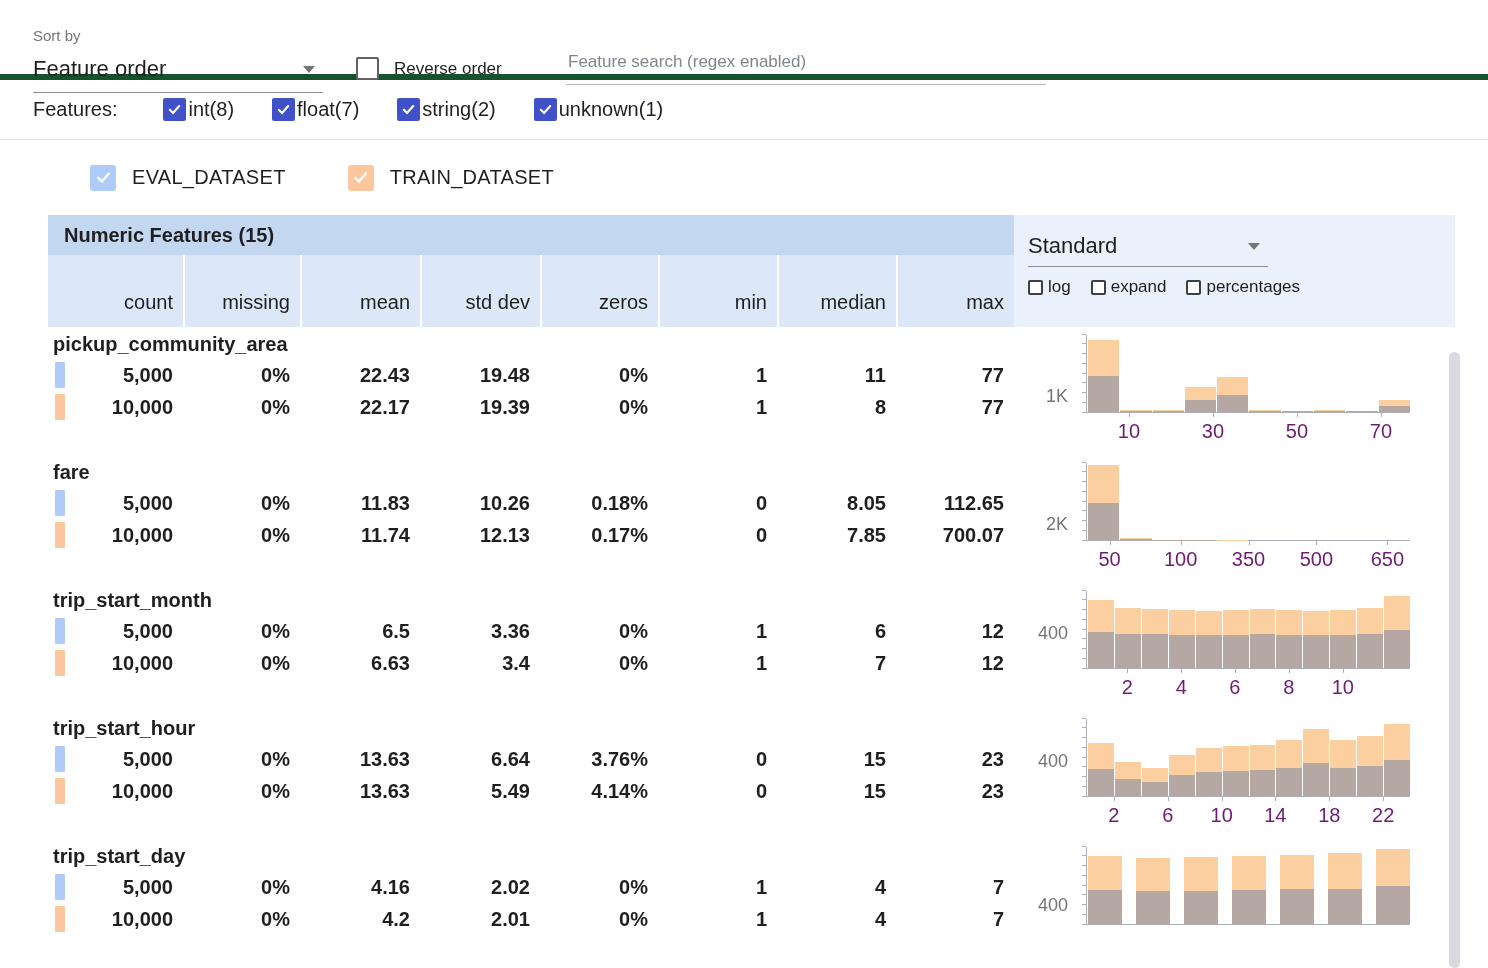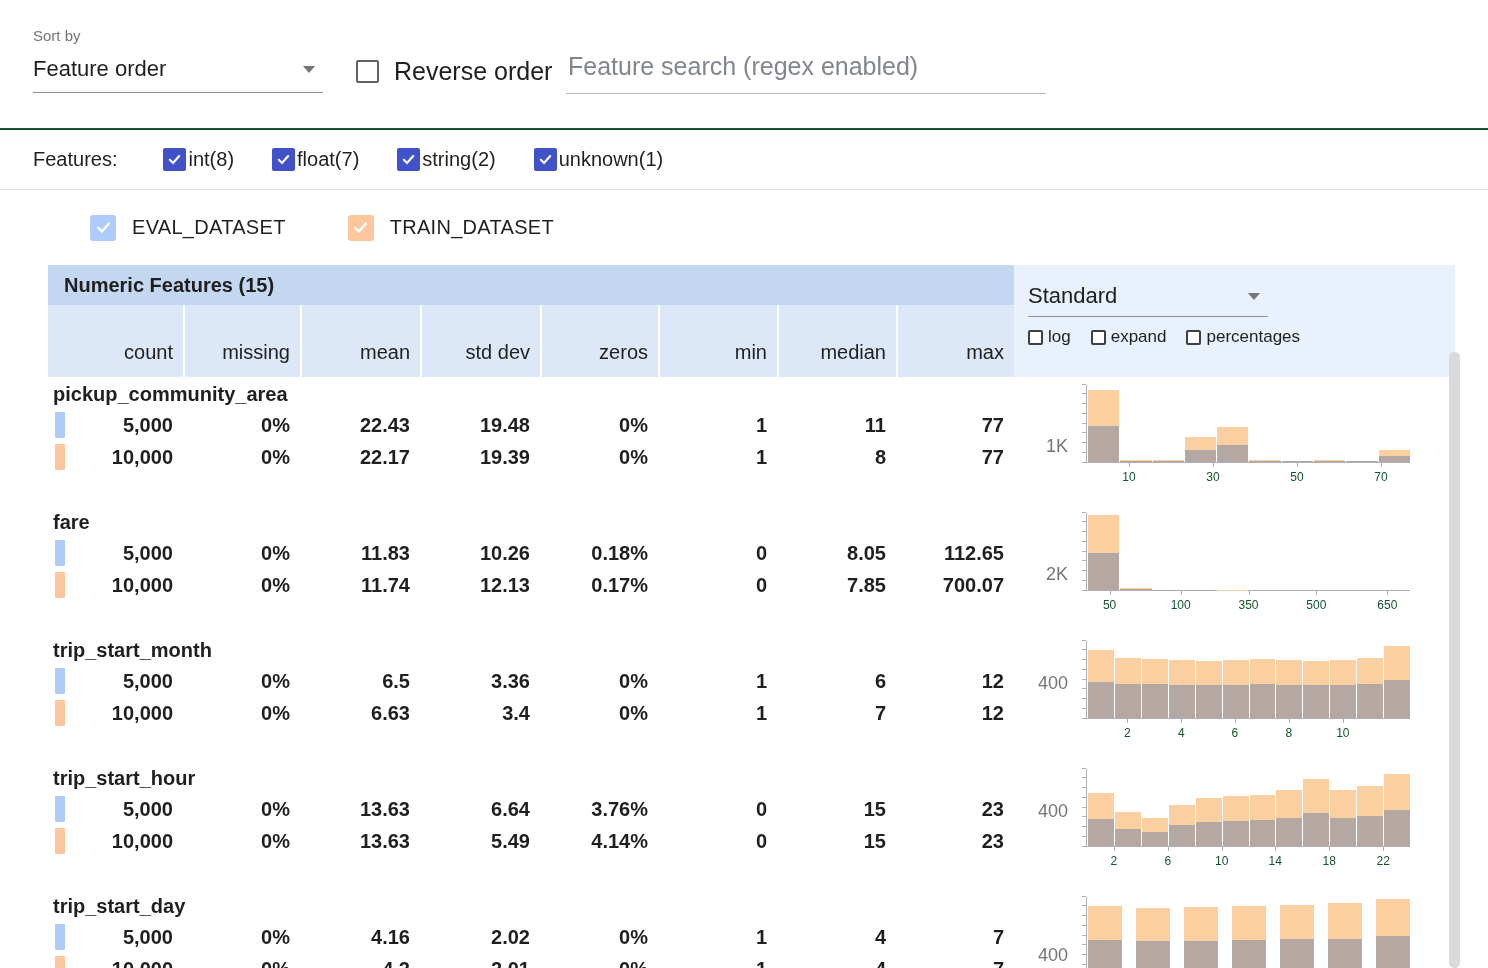--- a/index.html
+++ b/index.html
@@ -5,34 +5,34 @@
   * { box-sizing: border-box; }
   html, body { margin: 0; padding: 0; }
   body {
     width: 1488px; height: 968px; overflow: hidden; position: relative;
     background: #fff; color: #1f1f1f;
     font-family: "Liberation Sans", "DejaVu Sans", sans-serif;
   }
   :root { --cols: 135px 117px 120px 120px 118px 119px 119px 118px; --axis:#aab0b6; }
 
   
-  .toolbar { position: relative; height: 130px; border-bottom: 2px solid #14532d; }
+  .toolbar { position: relative; height: 80px; border-bottom: 6px solid #14532d; }
   .sortby-label { position: absolute; left: 33px; top: 27px; font-size: 15px; color: #757575; }
   .sort-select { position: absolute; left: 33px; top: 56px; width: 290px; font-size: 22px;
     color: #1f1f1f; border-bottom: 1px solid #8f8f8f; padding-bottom: 10px; cursor: pointer; }
   .dd-arrow { position: absolute; right: 8px; top: 10px; width: 0; height: 0;
     border-left: 6px solid transparent; border-right: 6px solid transparent; border-top: 7px solid #757575; }
   .reverse { position: absolute; left: 356px; top: 57px; display: flex; align-items: center; gap: 15px;
-    font-size: 25px; cursor: pointer; }
+    font-size: 17px; cursor: pointer; }
   .cb { width: 23px; height: 23px; border-radius: 2px; display: inline-flex; align-items: center;
     justify-content: center; flex: none; }
   .cb-unchecked { border: 2px solid #5f6368; background: #fff; }
   .cb-indigo { background: #4152c8; }
   .cb svg { width: 15px; height: 15px; }
-  .search-input { position: absolute; left: 566px; top: 52px; width: 480px; font-size: 25px;
+  .search-input { position: absolute; left: 566px; top: 52px; width: 480px; font-size: 17px;
     border: none; border-bottom: 1px solid #b8b8b8; outline: none; background: transparent;
     padding: 0 0 12px 2px; color: #3c4043; font-family: inherit; }
   .search-input::placeholder { color: #80868b; }
 
   
   .filters-row { height: 60px; border-bottom: 1px solid #e2e2e2; display: flex; align-items: center;
     padding-left: 33px; }
   .filters-label { font-size: 20px; margin-right: 46px; }
   .filter-item { display: flex; align-items: flex-start; gap: 2px; margin-right: 38px; font-size: 20px; cursor: pointer; }
 
@@ -72,21 +72,21 @@
   .chart-block { height: 128px; position: relative; }
   .ylab { position: absolute; left: 0; width: 54px; text-align: right; font-size: 18px; color: #757575; height: 20px; }
   .plot { position: absolute; left: 72px; right: 45px; top: 8px; height: 78px;
     border-left: 1px solid var(--axis); border-bottom: 1px solid var(--axis); }
   .bars { position: absolute; left: 1px; right: 0; top: 0; bottom: 0; display: flex; align-items: flex-end; }
   .bucket { flex: 1; height: 100%; position: relative; display: flex; align-items: flex-end; }
   .bar-train { width: 100%; }
   .bar-overlap { position: absolute; left: 0; right: 0; bottom: 0; }
   .ytick { position: absolute; left: -5px; width: 4px; height: 1px; background: var(--axis); }
   .xtick { position: absolute; top: 100%; width: 1px; height: 5px; background: var(--axis); }
-  .xlab { position: absolute; top: calc(100% + 8px); transform: translateX(-50%); font-size: 12px; color: #14532d; }
+  .xlab { position: absolute; top: calc(100% + 8px); transform: translateX(-50%); font-size: 20px; color: #701a75; }
 
   
   .scroll-thumb { position: absolute; left: 1449px; top: 352px; width: 11px; height: 616px;
     background: #d8dadd; border-radius: 8px; }
 </style>
 </head>
 <body>
 
 <div class="toolbar">
   <div class="sortby-label">Sort by</div>

